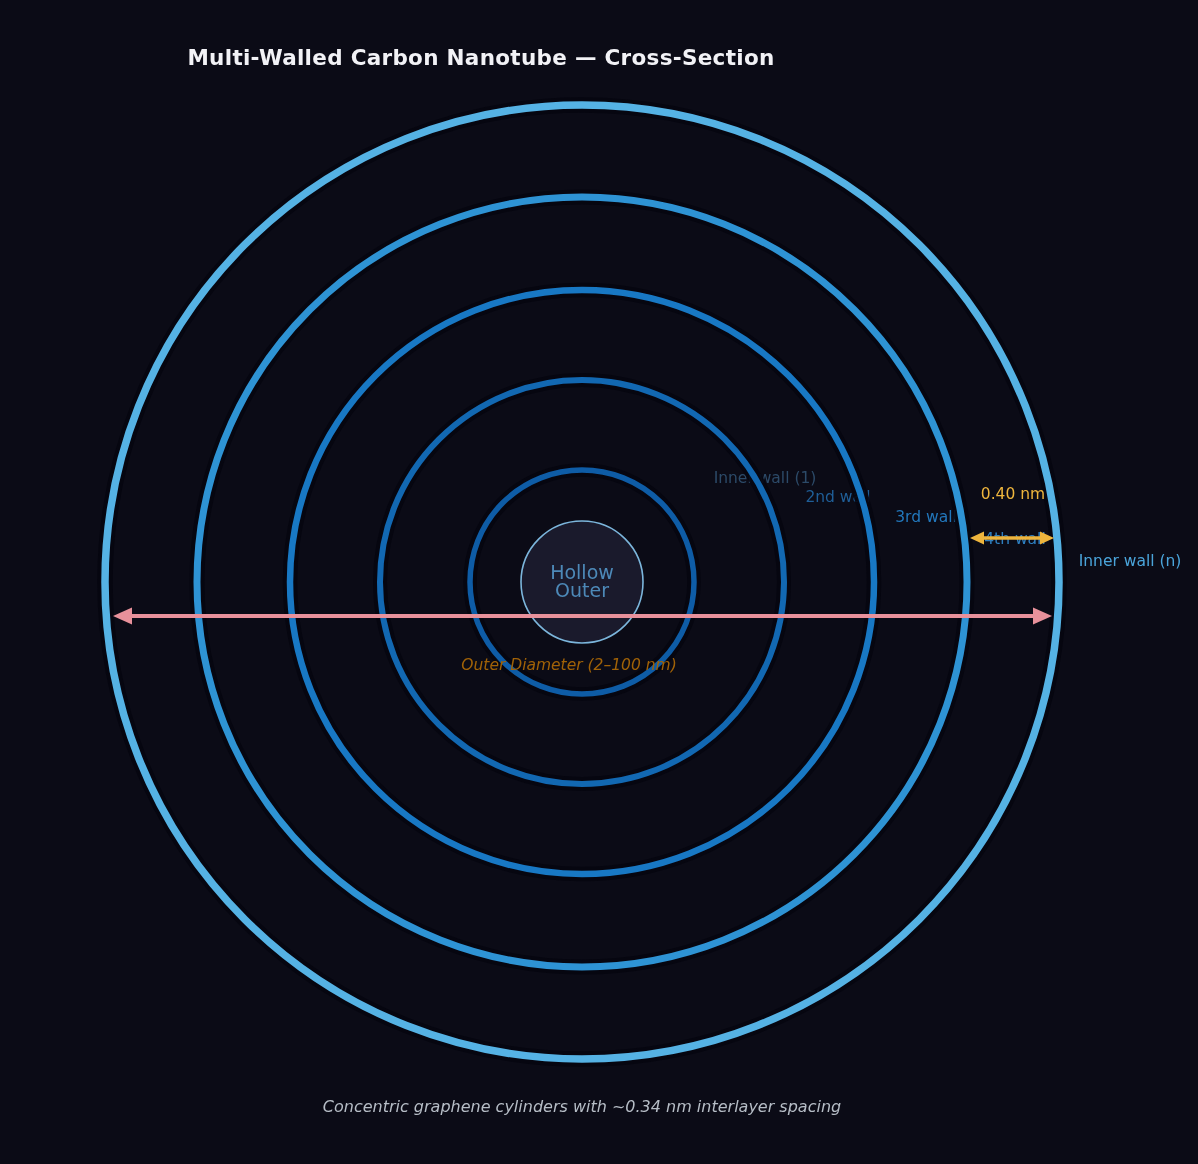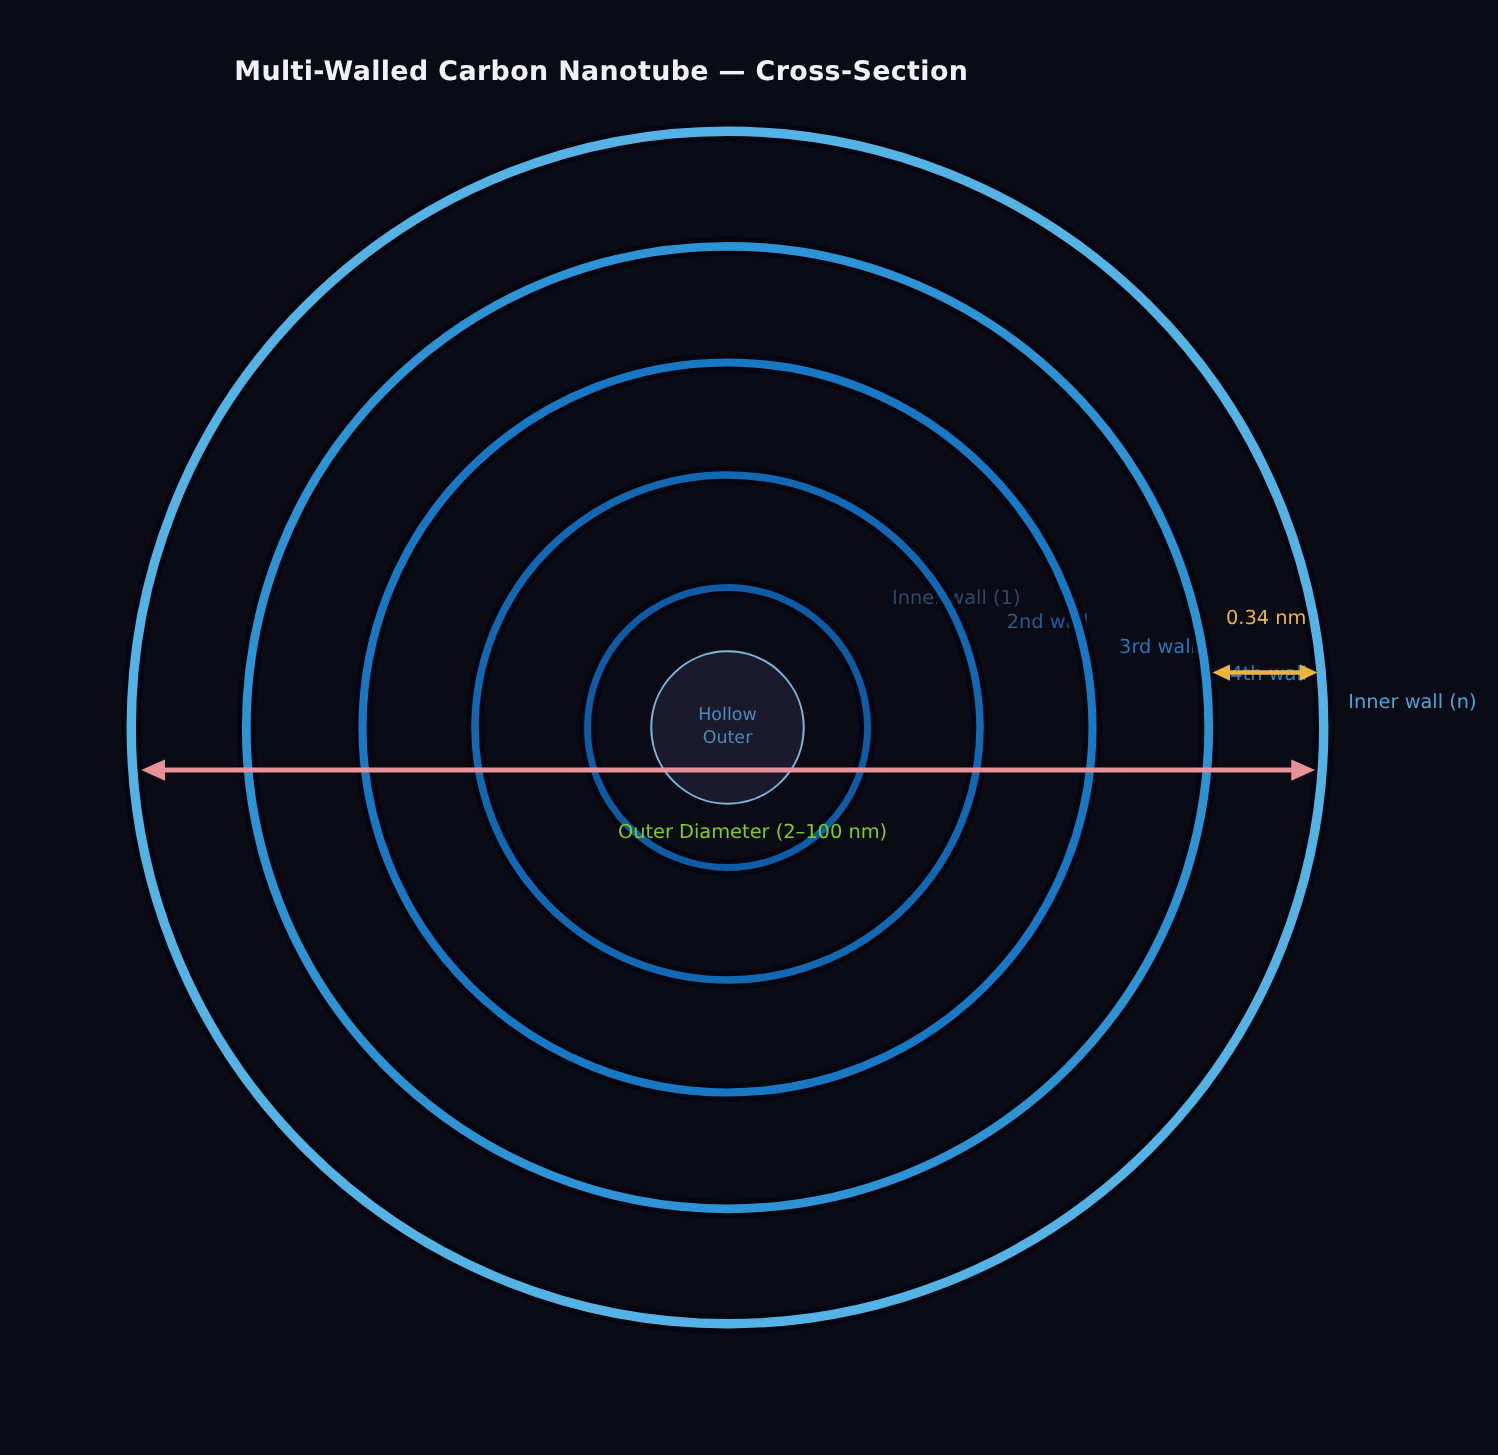--- a/index.html
+++ b/index.html
@@ -43,35 +43,35 @@
     transform: translate(-50%, -50%);
     white-space: nowrap;
     font-size: 15.5px;
   }
   #lbl-inner    { left: 765px;  top: 478px; color: #2c4a68; }
   #lbl-2nd      { left: 838px;  top: 497px; color: #1f5e97; }
   #lbl-3rd      { left: 926px;  top: 517px; color: #2277bb; }
   #lbl-4th      { left: 1015px; top: 539px; color: #2e7fc0; }
   #lbl-spacing  { left: 1013px; top: 494px; color: #eeb53d; }
   #lbl-outer    { left: 1130px; top: 561px; color: #4aa4da; }
-  #lbl-diameter { left: 602px;  top: 665px; color: #84cc16; }
+  #lbl-diameter { left: 569px;  top: 665px; color: #a16207; font-style: italic; }
   #lbl-caption  {
     left: 582px; top: 1106px;
     color: #b6bdc6;
     font-style: italic;
     font-size: 16px;
   }
   .core-label {
     position: absolute;
     left: 582px;
     top: 581px;
     transform: translate(-50%, -50%);
     text-align: center;
     color: #4d89b8;
-    font-size: 14px;
+    font-size: 19px;
     line-height: 18px;
     white-space: nowrap;
   }
 </style>
 </head>
 <body>
 
 <div class="stage">
 
   <div class="figure-title">Multi-Walled Carbon Nanotube — Cross-Section</div>
@@ -111,18 +111,19 @@
       <polygon points="970,538 984,531.5 984,544.5" fill="#eeb53d"></polygon>
       <polygon points="1054,538 1040,531.5 1040,544.5" fill="#eeb53d"></polygon>
     </g>
   </svg>
 
   <div class="labels-over">
     <div class="core-label">
       <div>Hollow</div>
       <div>Outer</div>
     </div>
-    <div class="lbl" id="lbl-spacing">0.34 nm</div>
+    <div class="lbl" id="lbl-spacing">0.40 nm</div>
     <div class="lbl" id="lbl-outer">Inner wall (n)</div>
     <div class="lbl" id="lbl-diameter">Outer Diameter (2–100 nm)</div>
+    <div class="lbl" id="lbl-caption">Concentric graphene cylinders with ~0.34 nm interlayer spacing</div>
   </div>
 
 </div>
 
 </body></html>

